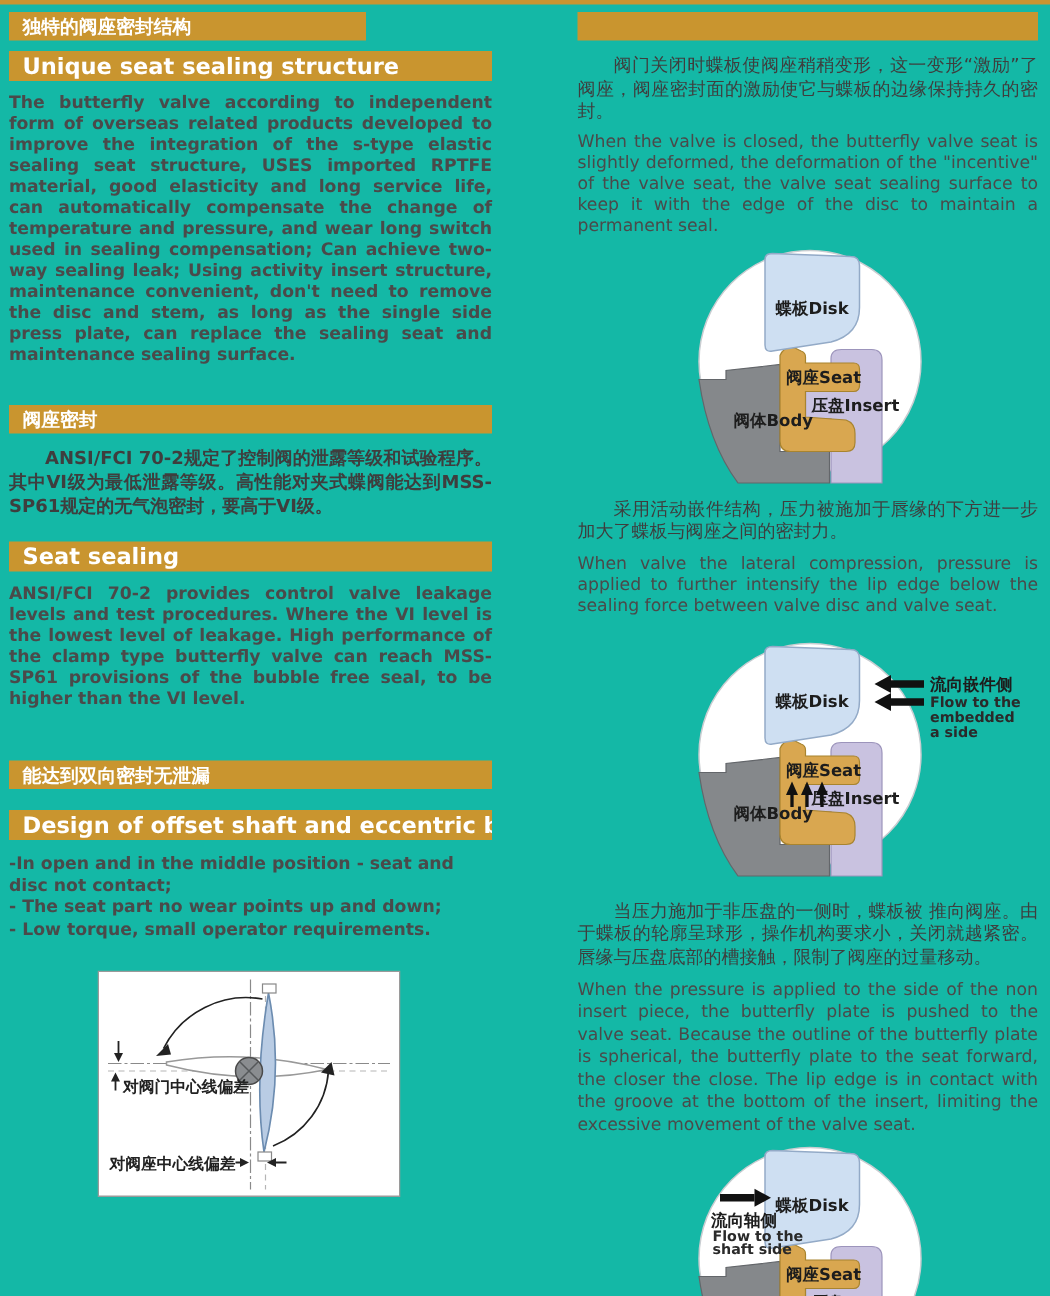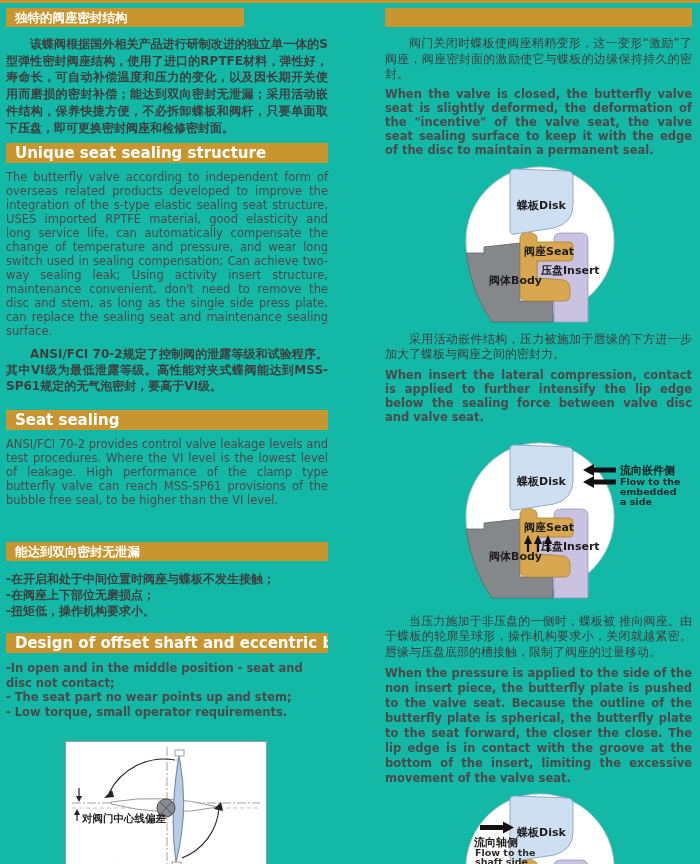--- a/index.html
+++ b/index.html
@@ -9,74 +9,69 @@
   #leftcol { position:absolute; left:6px; top:0; width:322px; }
   #rightcol { position:absolute; left:385px; top:0; width:307px; }
 
   .hdr { background:#C9952F; color:#fff; padding-left:9px; overflow:hidden; white-space:nowrap; }
   .hdr-cn { height:19px; line-height:19px; font-size:12.5px; font-weight:bold; }
   .hdr-en { height:20px; line-height:20px; font-size:15px; font-weight:600; }
   .w-short { width:238px; }
 
   .p-cn { color:#3e3e3e; font-weight:700; font-size:12px; line-height:16.7px;
           text-align:justify; text-indent:2em; }
-  .p-en { color:#4a4a4a; font-weight:400; font-size:11.5px; line-height:14px;
+  .p-en { color:#4a4a4a; font-weight:700; font-size:11.5px; line-height:14px;
           text-align:justify; }
   .bullet-cn { color:#3e3e3e; font-weight:700; font-size:12px; line-height:16px; }
   .bullet-en { color:#4a4a4a; font-weight:600; font-size:11.5px; line-height:14.6px; }
 
   .goldbar-empty { height:19px; background:#C9952F; }
 
   .rp-cn { color:#3e3e3e; font-weight:400; font-size:12px; line-height:15.5px;
            text-align:justify; text-indent:2em; }
-  .rp-en { color:#4a4a4a; font-weight:700; font-size:11.5px; line-height:14px;
+  .rp-en { color:#4a4a4a; font-weight:400; font-size:11.5px; line-height:14px;
            text-align:justify; }
 
   svg text { font-family:"DejaVu Sans","Liberation Sans",sans-serif; }
   .lbl { font-size:11px; font-weight:bold; fill:#1d1d1d; }
   .flow-cn { font-size:11px; font-weight:bold; fill:#1d1d1d; }
   .flow-en { font-size:9.5px; font-weight:600; fill:#2a2a2a; }
   .dimlbl { font-size:10.5px; font-weight:bold; fill:#222; }
 </style>
 </head>
 <body>
 
 <div id="page">
   <div id="topstrip"></div>
 
   <div id="leftcol">
 
     <div class="hdr hdr-cn w-short" style="margin-top:8px">独特的阀座密封结构</div>
 
-    <div class="p-cn" style="margin-top:9px">该蝶阀根据国外相关产品进行研制改进的独立单一体的S型弹性密封阀座结构，使用了进口的RPTFE材料，弹性好，寿命长，可自动补偿温度和压力的变化，以及因长期开关使用而磨损的密封补偿；能达到双向密封无泄漏；采用活动嵌件结构，保养快捷方便，不必拆卸蝶板和阀杆，只要单面取下压盘，即可更换密封阀座和检修密封面。</div>
 
     <div class="hdr hdr-en" style="margin-top:7px">Unique seat sealing structure</div>
 
     <div class="p-en" style="margin-top:7px">The butterfly valve according to independent form of overseas related products developed to improve the integration of the s-type elastic sealing seat structure, USES imported RPTFE material, good elasticity and long service life, can automatically compensate the change of temperature and pressure, and wear long switch used in sealing compensation; Can achieve two-way sealing leak; Using activity insert structure, maintenance convenient, don't need to remove the disc and stem, as long as the single side press plate, can replace the sealing seat and maintenance sealing surface.</div>
 
+    <div class="hdr hdr-cn" style="margin-top:27px">阀座密封</div>
 
     <div class="p-cn" style="margin-top:8px; line-height:16px;">ANSI/FCI 70-2规定了控制阀的泄露等级和试验程序。其中VI级为最低泄露等级。高性能对夹式蝶阀能达到MSS-SP61规定的无气泡密封，要高于VI级。</div>
 
     <div class="hdr hdr-en" style="margin-top:16px">Seat sealing</div>
 
     <div class="p-en" style="margin-top:7px">ANSI/FCI 70-2 provides control valve leakage levels and test procedures. Where the VI level is the lowest level of leakage. High performance of the clamp type butterfly valve can reach MSS-SP61 provisions of the bubble free seal, to be higher than the VI level.</div>
 
     <div class="hdr hdr-cn" style="margin-top:35px">能达到双向密封无泄漏</div>
 
-    <div style="margin-top:10px">
-      <div class="bullet-cn">-在开启和处于中间位置时阀座与蝶板不发生接触；</div>
-      <div class="bullet-cn">-在阀座上下部位无磨损点；</div>
-      <div class="bullet-cn">-扭矩低，操作机构要求小。</div>
-    </div>
 
     <div class="hdr hdr-en" style="margin-top:14px">Design of offset shaft and eccentric butterfly plate</div>
 
     <div style="margin-top:8px">
       <div class="bullet-en">-In open and in the middle position - seat and disc not contact;</div>
-      <div class="bullet-en">- The seat part no wear points up and stem;</div>
+      <div class="bullet-en">- The seat part no wear points up and down;</div>
       <div class="bullet-en">- Low torque, small operator requirements.</div>
     </div>
 
     <svg width="202" height="151" viewBox="0 0 202 151" style="display:block; margin:21px 0 0 59px">
       <rect x="0.5" y="0.5" width="201" height="150" fill="#fff" stroke="#9a9a9a" stroke-width="1"></rect>
 
       <path d="M7,62 H195" stroke="#8a8a8a" stroke-width="0.8" stroke-dasharray="9 2 2 2" fill="none"></path>
       <path d="M7,67 H195" stroke="#b5b5b5" stroke-width="0.8" stroke-dasharray="4 3" fill="none"></path>
       <path d="M102,6 V146" stroke="#8a8a8a" stroke-width="0.8" stroke-dasharray="9 2 2 2" fill="none"></path>
       <path d="M112,10 V146" stroke="#b5b5b5" stroke-width="0.8" stroke-dasharray="4 3" fill="none"></path>
@@ -126,21 +121,21 @@
       <path d="M90,92 Q93,85 100,87 L104,89 Q107,90 107,93 L107,97 L139,97 Q143,97 143,101 L143,112 Q143,116 139,116 L107,116 L107,133 L134,135 Q140,137 140,144 L140,150 Q140,156 134,156 L97,156 Q90,156 90,149 Z" fill="#D9A750" stroke="#A8842F" stroke-width="0.8"></path>
       <path d="M80,85 L80,28 Q80,24 85,24 L137,26 Q143,26 143,32 L143,60 Q143,78 124,83 L85,89 Q80,90 80,85 Z" fill="#CEDFF2" stroke="#93AAC7" stroke-width="1"></path>
       <text x="87" y="64" class="lbl">蝶板Disk</text>
       <text x="94" y="110" class="lbl">阀座Seat</text>
       <text x="111" y="129" class="lbl">压盘Insert</text>
       <text x="59" y="139" class="lbl">阀体Body</text>
     </svg>
 
     <div class="rp-cn" style="margin-top:3px">采用活动嵌件结构，压力被施加于唇缘的下方进一步加大了蝶板与阀座之间的密封力。</div>
 
-    <div class="rp-en" style="margin-top:5px">When insert the lateral compression, contact is applied to further intensify the lip edge below the sealing force between valve disc and valve seat.</div>
+    <div class="rp-en" style="margin-top:5px">When valve the lateral compression, pressure is applied to further intensify the lip edge below the sealing force between valve disc and valve seat.</div>
 
     <svg width="262" height="168" viewBox="0 16 262 168" style="display:block; margin:13px 0 0 45px">
       <circle cx="110" cy="96" r="74" fill="#fff" stroke="#c9cdd1" stroke-width="1"></circle>
       <path d="M36,108 L54,108 L54,102 L90,98 L90,156 L123,156 L123,177 L62,177 Q42,150 36,108 Z" fill="#85888B" stroke="#63666A" stroke-width="0.8"></path>
       <path d="M131,88 Q124,88 124,94 L124,116 L107,116 L107,134 L124,134 L124,177 L158,177 L158,95 Q158,88 151,88 Z" fill="#C9C2E0" stroke="#9C94BB" stroke-width="0.8"></path>
       <path d="M90,92 Q93,85 100,87 L104,89 Q107,90 107,93 L107,97 L139,97 Q143,97 143,101 L143,112 Q143,116 139,116 L107,116 L107,133 L134,135 Q140,137 140,144 L140,150 Q140,156 134,156 L97,156 Q90,156 90,149 Z" fill="#D9A750" stroke="#A8842F" stroke-width="0.8"></path>
       <path d="M80,85 L80,28 Q80,24 85,24 L137,26 Q143,26 143,32 L143,60 Q143,78 124,83 L85,89 Q80,90 80,85 Z" fill="#CEDFF2" stroke="#93AAC7" stroke-width="1"></path>
       <text x="87" y="64" class="lbl">蝶板Disk</text>
       <text x="94" y="110" class="lbl">阀座Seat</text>
       <text x="111" y="129" class="lbl">压盘Insert</text>

